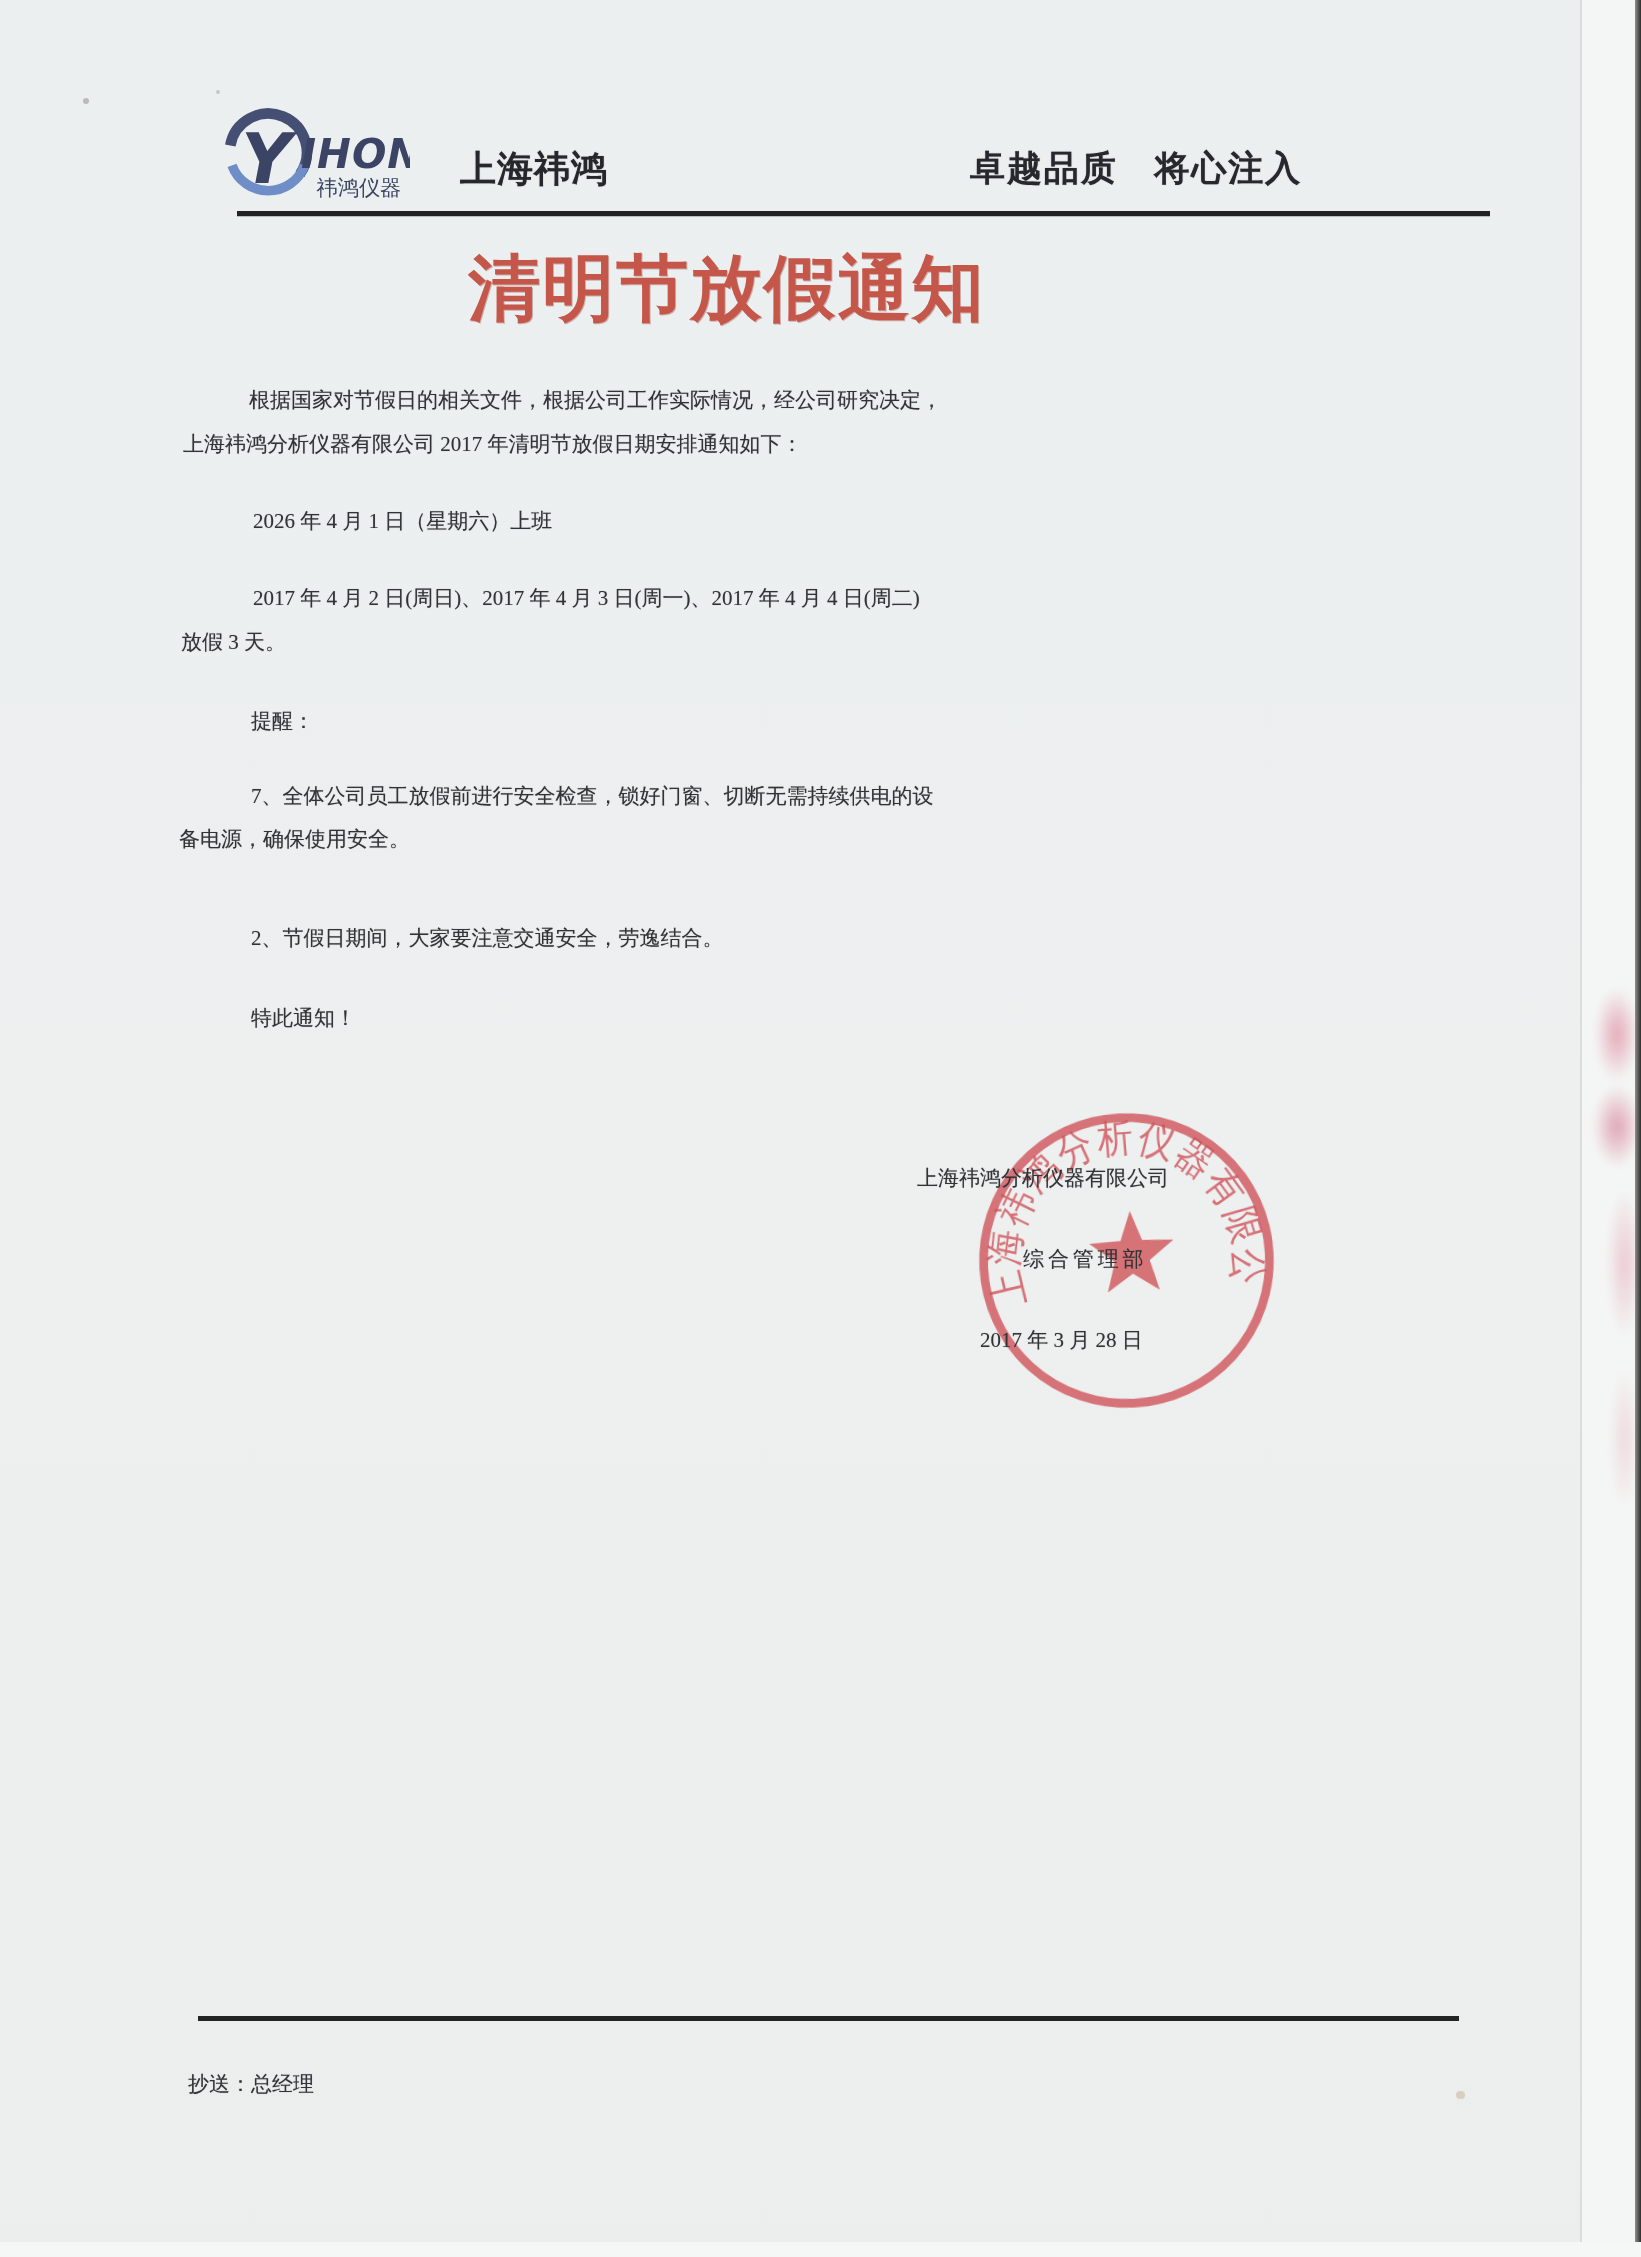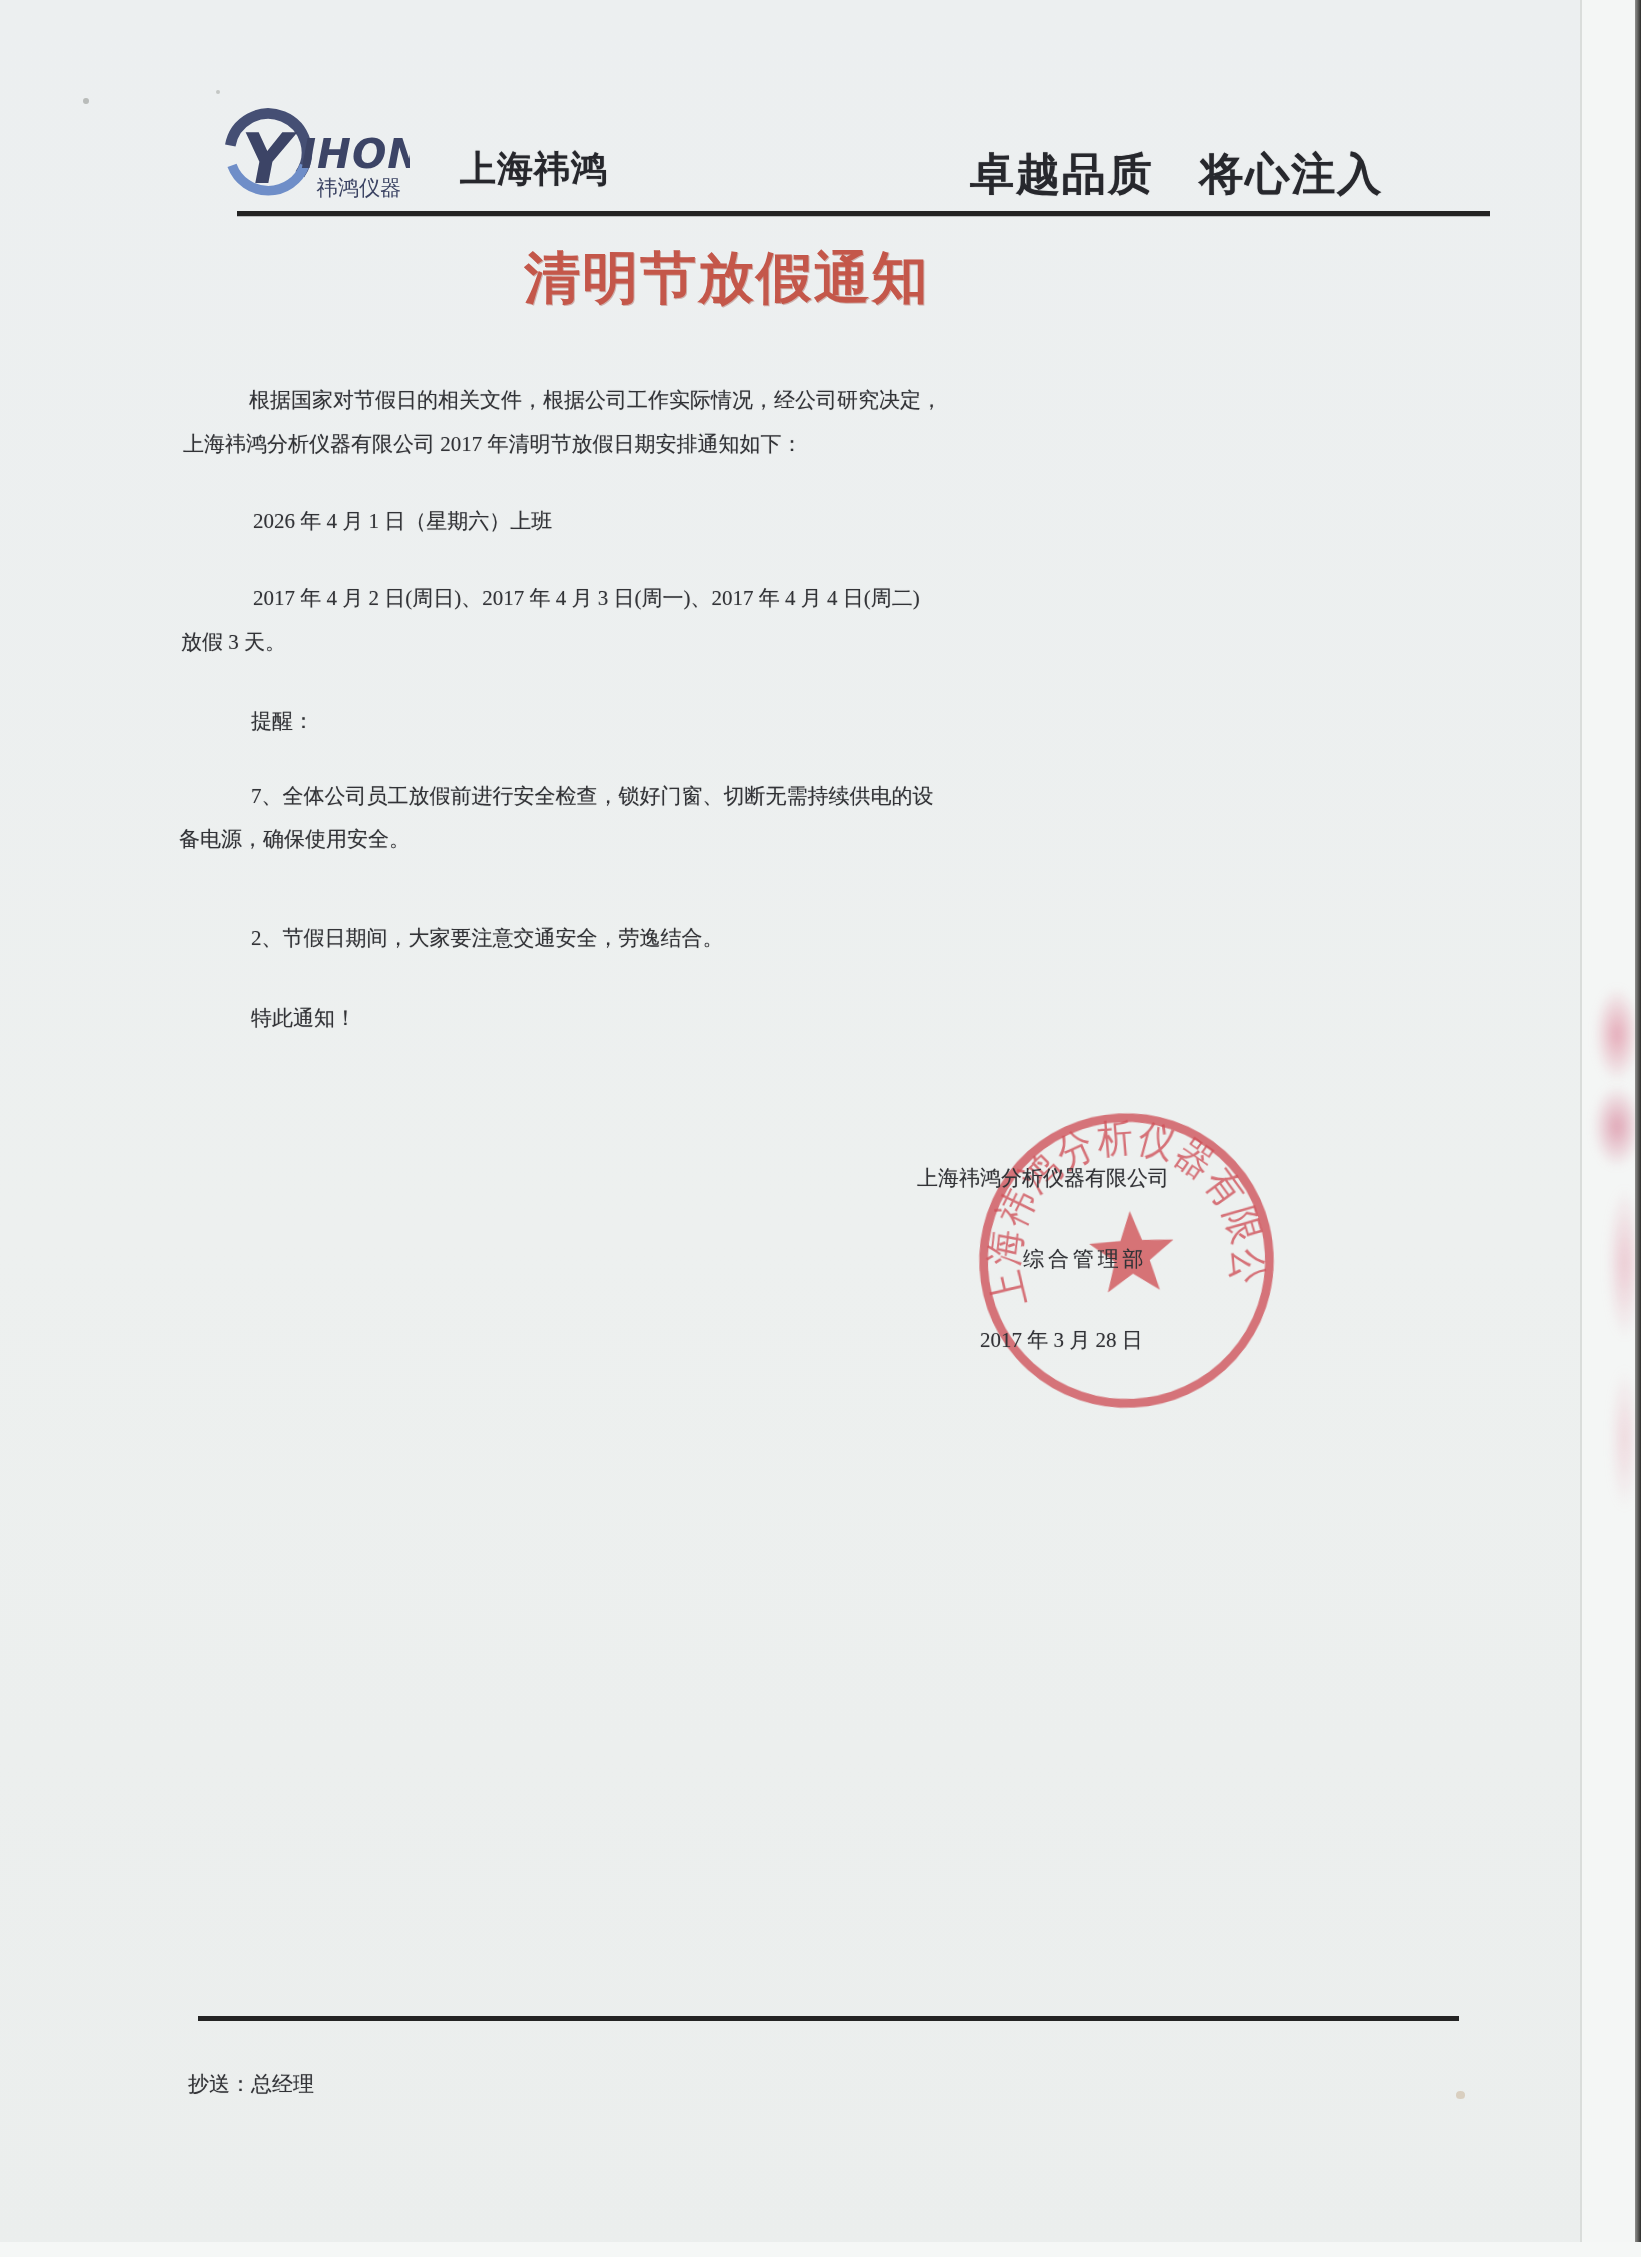--- a/index.html
+++ b/index.html
@@ -11,29 +11,29 @@
     color:#323337;
   }
   .line{
     position:absolute;font-size:21px;line-height:1.2;white-space:nowrap;
     color:#323337;text-shadow:0 0 1px rgba(45,46,50,.35);
   }
   
   .logo-svg{position:absolute;left:222px;top:102px;width:188px;height:108px;}
   .brand{position:absolute;left:460px;top:145px;font-size:36px;font-weight:bold;
          color:#26272c;letter-spacing:1px;text-shadow:0 0 1px rgba(30,30,35,.5);}
-  .slogan{position:absolute;left:970px;top:145px;font-size:44px;font-weight:bold;
+  .slogan{position:absolute;left:970px;top:145px;font-size:35px;font-weight:bold;
           color:#27282d;letter-spacing:1.9px;text-shadow:0 0 1px rgba(30,30,35,.5);}
   .header-rule{position:absolute;left:237px;top:211px;width:1253px;height:4.8px;
                background:#232323;box-shadow:0 1px 0 rgba(35,35,35,.25);}
   
   .doc-title{
     position:absolute;left:360px;top:241px;width:734px;text-align:center;
     font-family:"DejaVu Sans","Liberation Sans",sans-serif;
-    font-weight:900;font-size:56px;letter-spacing:1.9px;color:#c4574a;
+    font-weight:900;font-size:72px;letter-spacing:1.9px;color:#c4574a;
     text-shadow:1px 1px 0 rgba(150,60,48,.35);
   }
   
   #l-p1a{left:249px;top:388px;}
   #l-p1b{left:183px;top:432px;}
   #l-p2 {left:253px;top:509px;}
   #l-p3a{left:253px;top:586px;}
   #l-p3b{left:181px;top:630px;text-align:center;}
   #l-p4 {left:251px;top:709px;}
   #l-p5a{left:251px;top:784px;}

